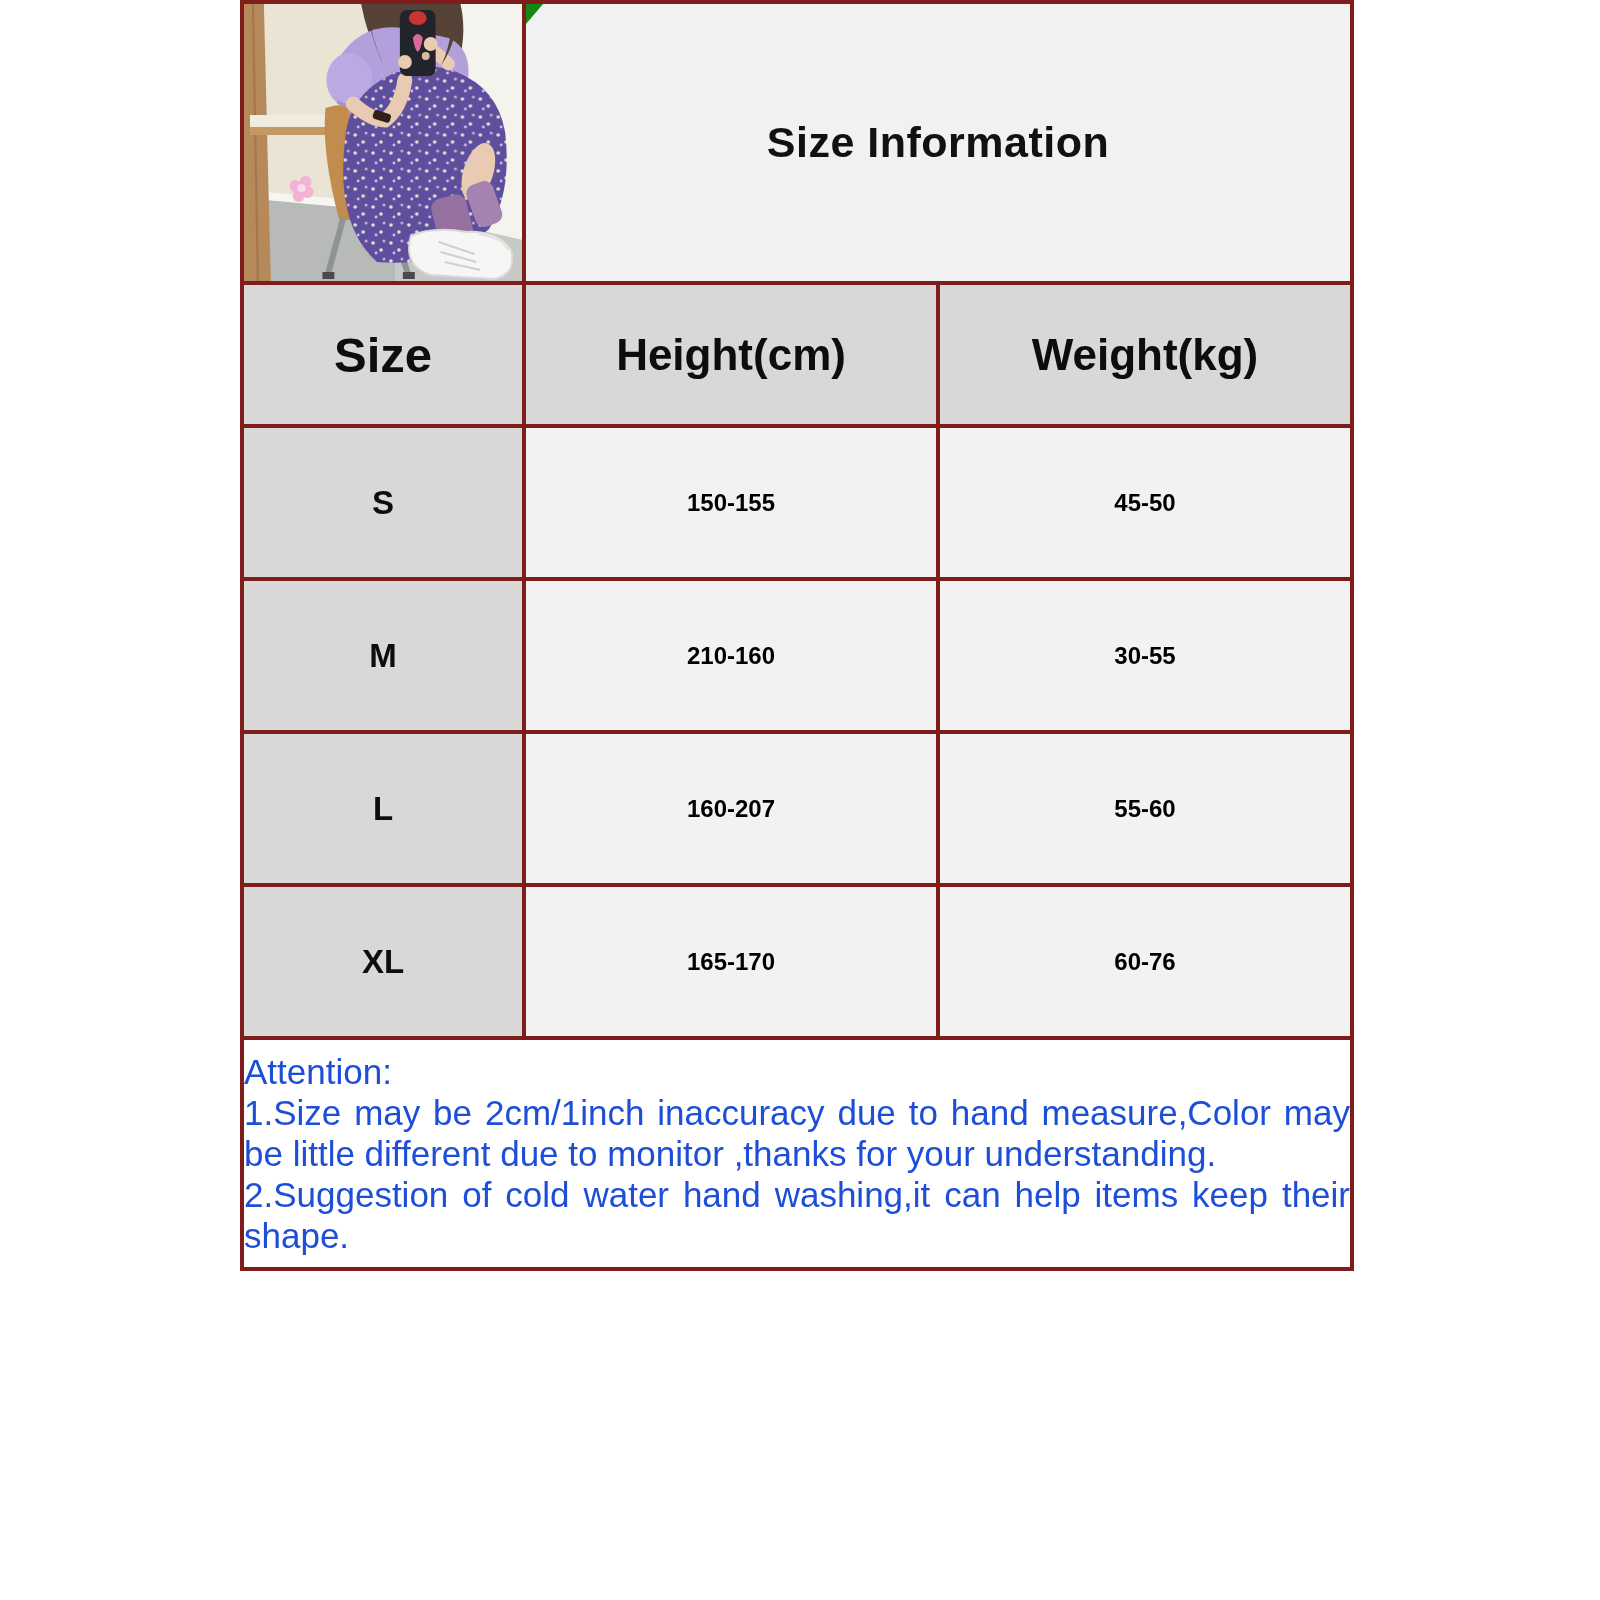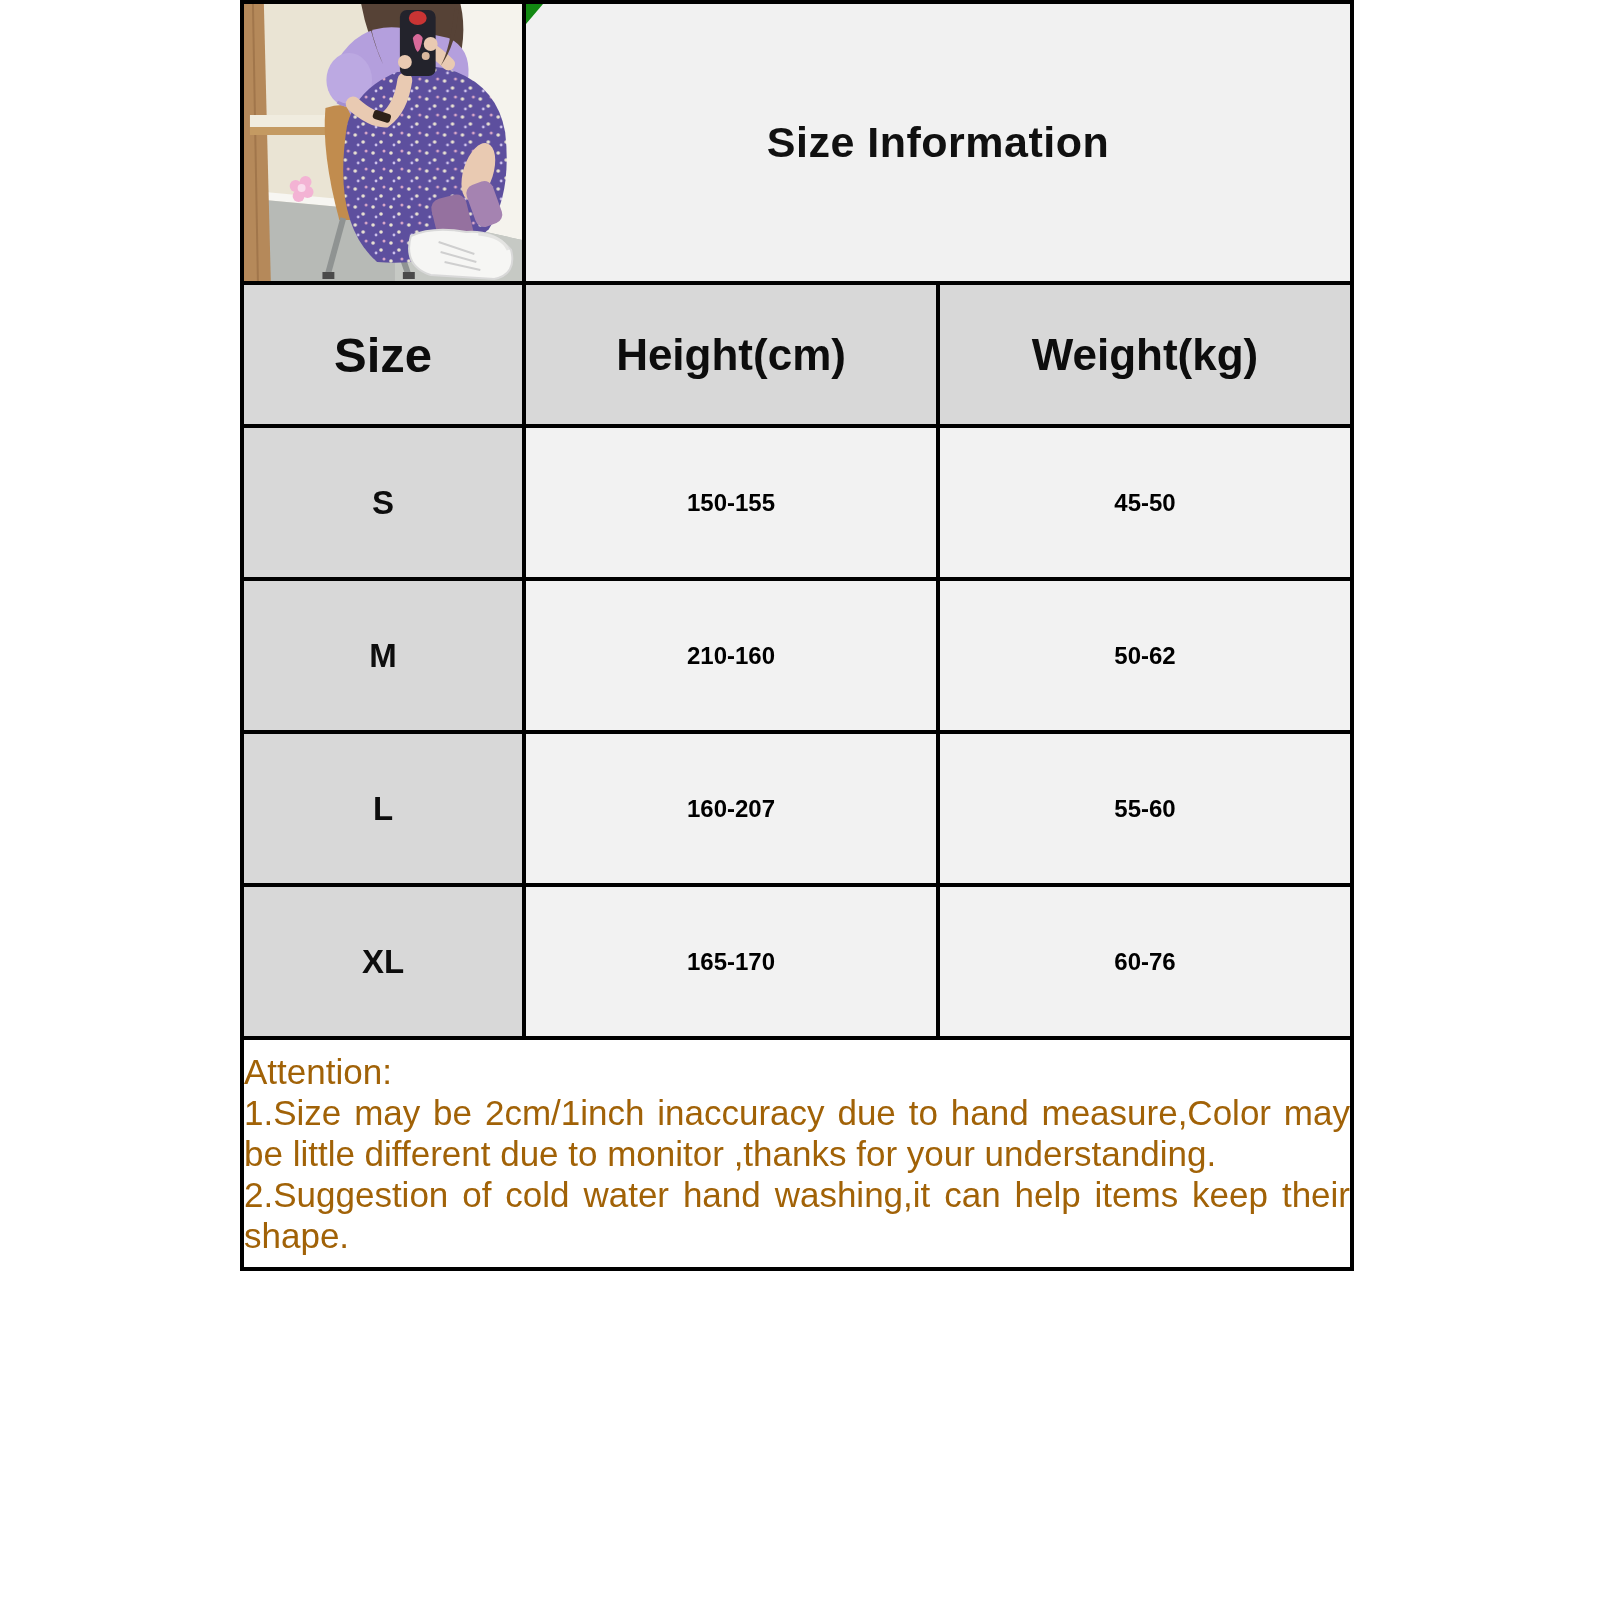--- a/index.html
+++ b/index.html
@@ -8,21 +8,21 @@
     font-family:"Liberation Sans","DejaVu Sans",sans-serif;
     color:#111;
   }
   .sheet{
     position:absolute;left:240px;top:0;
   }
   table.size-table{
     border-collapse:collapse;table-layout:fixed;width:1114px;
   }
   table.size-table td,table.size-table th{
-    border:4px solid #000000;
+    border:4px solid #7f1d1d;
     padding:0;text-align:center;vertical-align:middle;
     overflow:hidden;
   }
   
   tr.r-photo td{height:277px;}
   tr.r-head th{height:139px;}
   tr.r-data td{height:149px;}
   tr.r-note td{height:227px;}
   
   td.photo-cell{
@@ -42,21 +42,21 @@
   th.col-head.size-h{font-size:49px;}
   td.size-cell{
     background:#d8d8d8;font-weight:bold;font-size:33px;color:#0d0d0d;
   }
   td.val-cell{
     background:#f2f2f2;font-weight:bold;font-size:24px;color:#000000;
   }
   td.note-cell{
     background:#ffffff;text-align:left;vertical-align:top;
     padding:8px 12px 0 8px;
-    font-size:35px;line-height:41px;color:#a16207;font-weight:normal;
+    font-size:35px;line-height:41px;color:#1d4ed8;font-weight:normal;
   }
   .note-cell p{margin:0;text-align:justify;}
   .note-cell .att-head{text-align:left;}
   .photo-svg{display:block;width:100%;height:100%;}
 </style>
 </head>
 <body>
 
 <div class="sheet">
   <table class="size-table">
@@ -157,21 +157,21 @@
     </tr>
 
     <tr class="r-data">
       <td class="size-cell">S</td>
       <td class="val-cell">150-155</td>
       <td class="val-cell">45-50</td>
     </tr>
     <tr class="r-data">
       <td class="size-cell">M</td>
       <td class="val-cell">210-160</td>
-      <td class="val-cell">50-62</td>
+      <td class="val-cell">30-55</td>
     </tr>
     <tr class="r-data">
       <td class="size-cell">L</td>
       <td class="val-cell">160-207</td>
       <td class="val-cell">55-60</td>
     </tr>
     <tr class="r-data">
       <td class="size-cell">XL</td>
       <td class="val-cell">165-170</td>
       <td class="val-cell">60-76</td>

